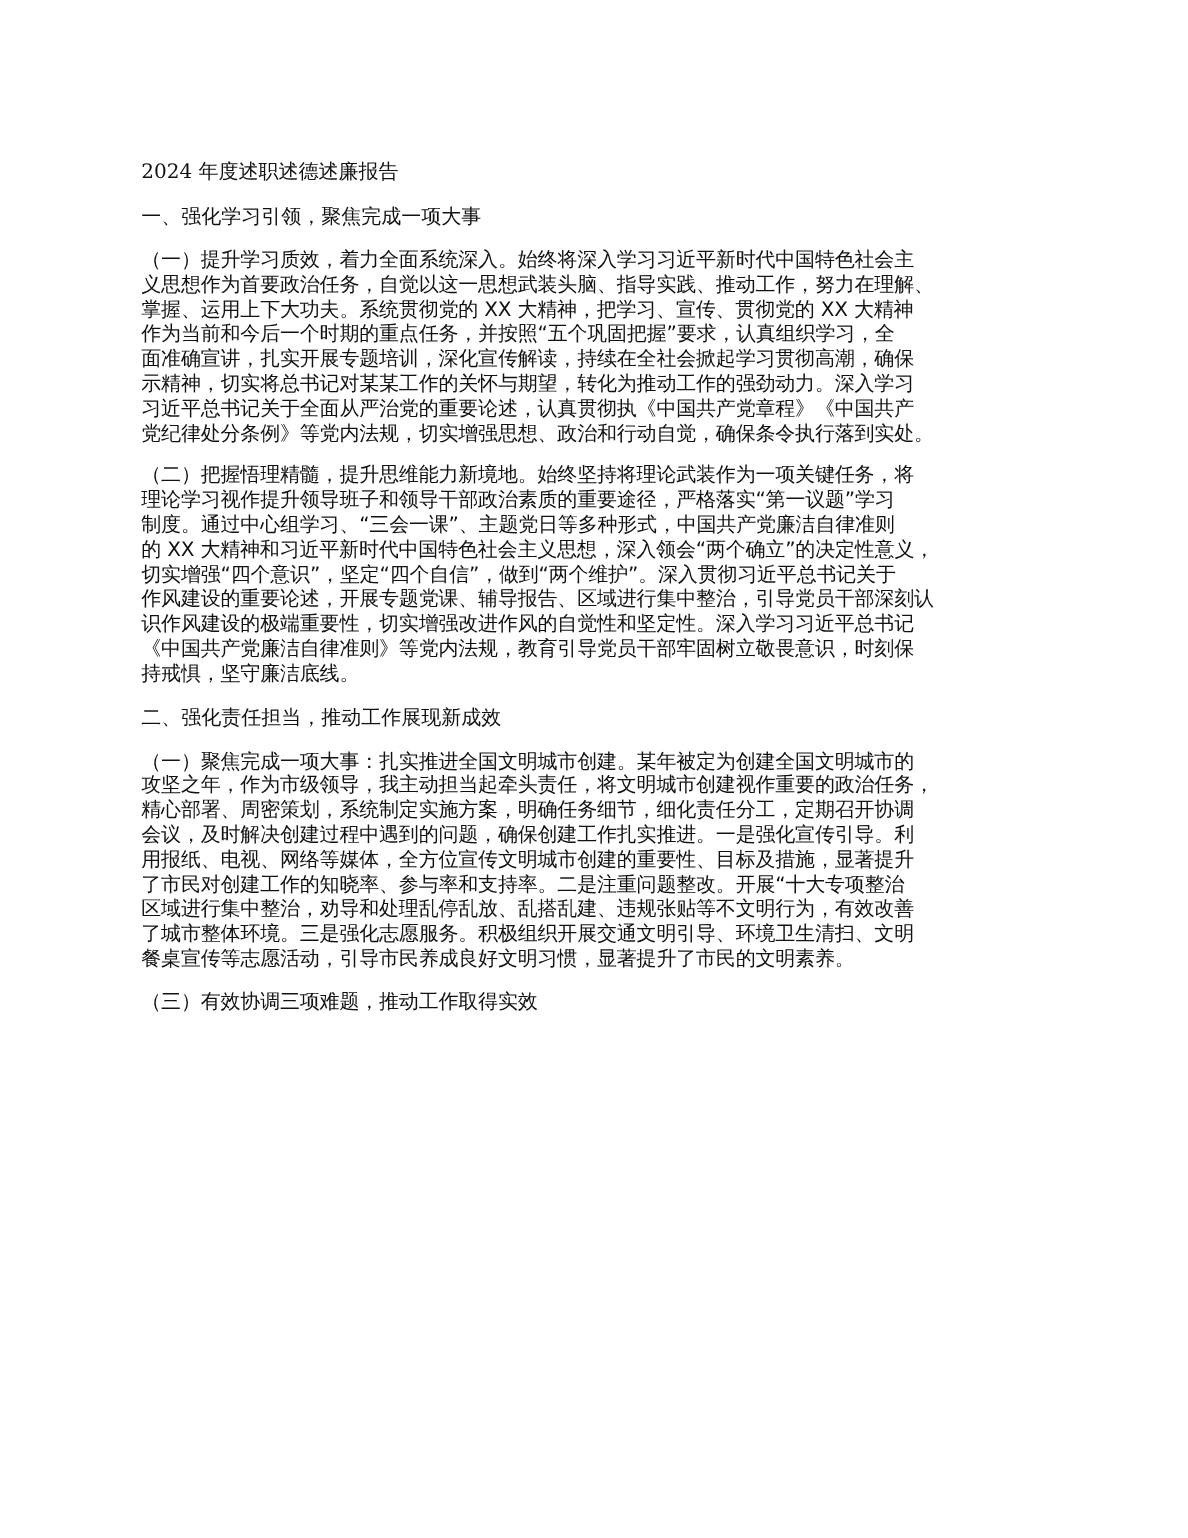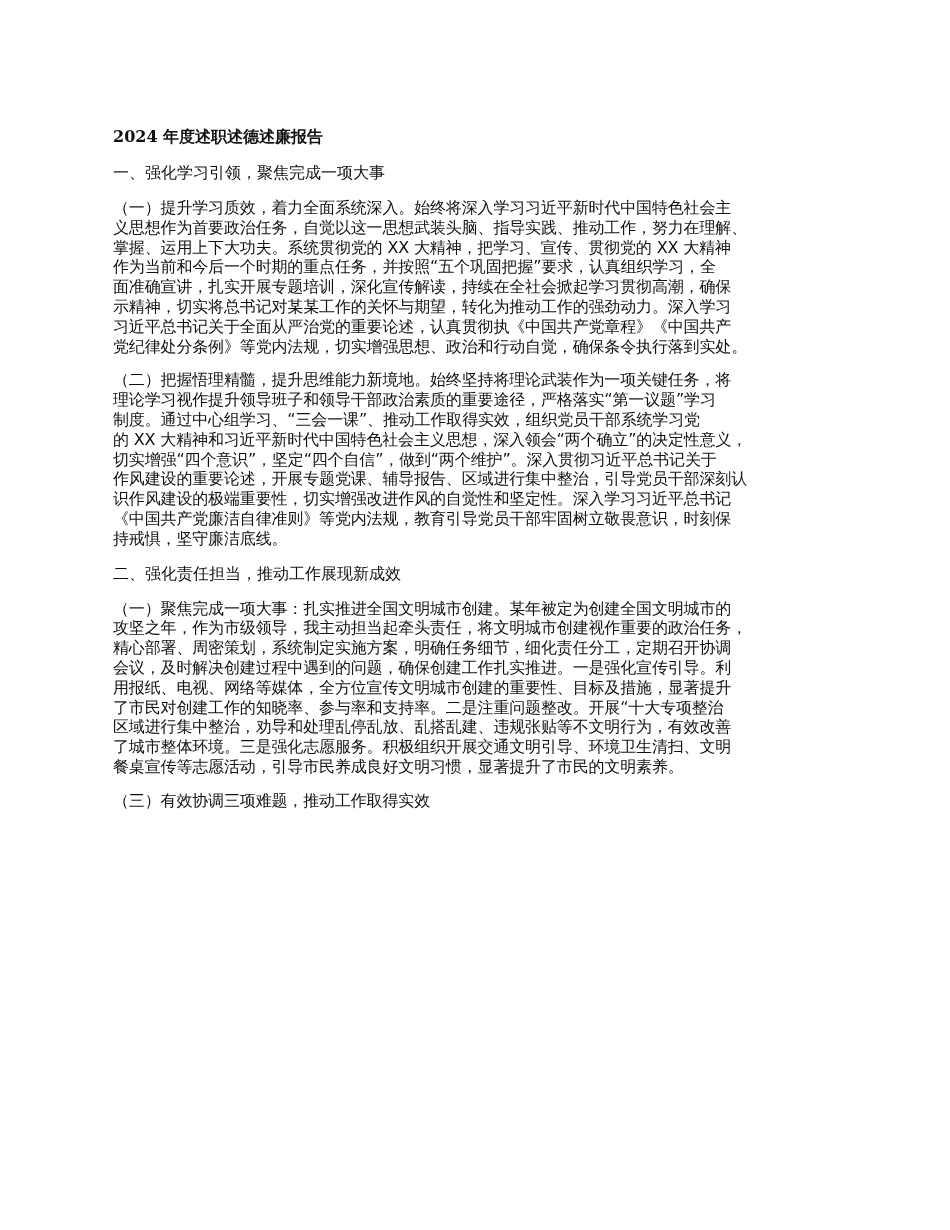--- a/index.html
+++ b/index.html
@@ -16,21 +16,21 @@
     color: #111111;
   }
   .page {
     position: absolute;
     left: 113px;
     top: 126px;
     width: 745px;
   }
   .title {
     font-size: 16px;
-    font-weight: bold;
+    font-weight: normal;
     line-height: 22px;
     height: 22px;
     margin: 0 0 14px 0;
     white-space: nowrap;
     font-family: "DejaVu Serif", "Liberation Serif", serif;
   }
   .heading {
     font-size: 16px;
     line-height: 22px;
     margin: 0 0 14px 0;
@@ -63,21 +63,21 @@
     <span class="line">作为当前和今后一个时期的重点任务，并按照“五个巩固把握”要求，认真组织学习，全</span>
     <span class="line">面准确宣讲，扎实开展专题培训，深化宣传解读，持续在全社会掀起学习贯彻高潮，确保</span>
     <span class="line">示精神，切实将总书记对某某工作的关怀与期望，转化为推动工作的强劲动力。深入学习</span>
     <span class="line">习近平总书记关于全面从严治党的重要论述，认真贯彻执《中国共产党章程》《中国共产</span>
     <span class="line">党纪律处分条例》等党内法规，切实增强思想、政治和行动自觉，确保条令执行落到实处。</span>
   </div>
 
   <div class="para">
     <span class="line">（二）把握悟理精髓，提升思维能力新境地。始终坚持将理论武装作为一项关键任务，将</span>
     <span class="line">理论学习视作提升领导班子和领导干部政治素质的重要途径，严格落实“第一议题”学习</span>
-    <span class="line">制度。通过中心组学习、“三会一课”、推动工作取得实效，组织党员干部系统学习党</span>
+    <span class="line">制度。通过中心组学习、“三会一课”、主题党日等多种形式，中国共产党廉洁自律准则</span>
     <span class="line">的 XX 大精神和习近平新时代中国特色社会主义思想，深入领会“两个确立”的决定性意义，</span>
     <span class="line">切实增强“四个意识”，坚定“四个自信”，做到“两个维护”。深入贯彻习近平总书记关于</span>
     <span class="line">作风建设的重要论述，开展专题党课、辅导报告、区域进行集中整治，引导党员干部深刻认</span>
     <span class="line">识作风建设的极端重要性，切实增强改进作风的自觉性和坚定性。深入学习习近平总书记</span>
     <span class="line">《中国共产党廉洁自律准则》等党内法规，教育引导党员干部牢固树立敬畏意识，时刻保</span>
     <span class="line">持戒惧，坚守廉洁底线。</span>
   </div>
 
   <div class="heading">二、强化责任担当，推动工作展现新成效</div>
 

